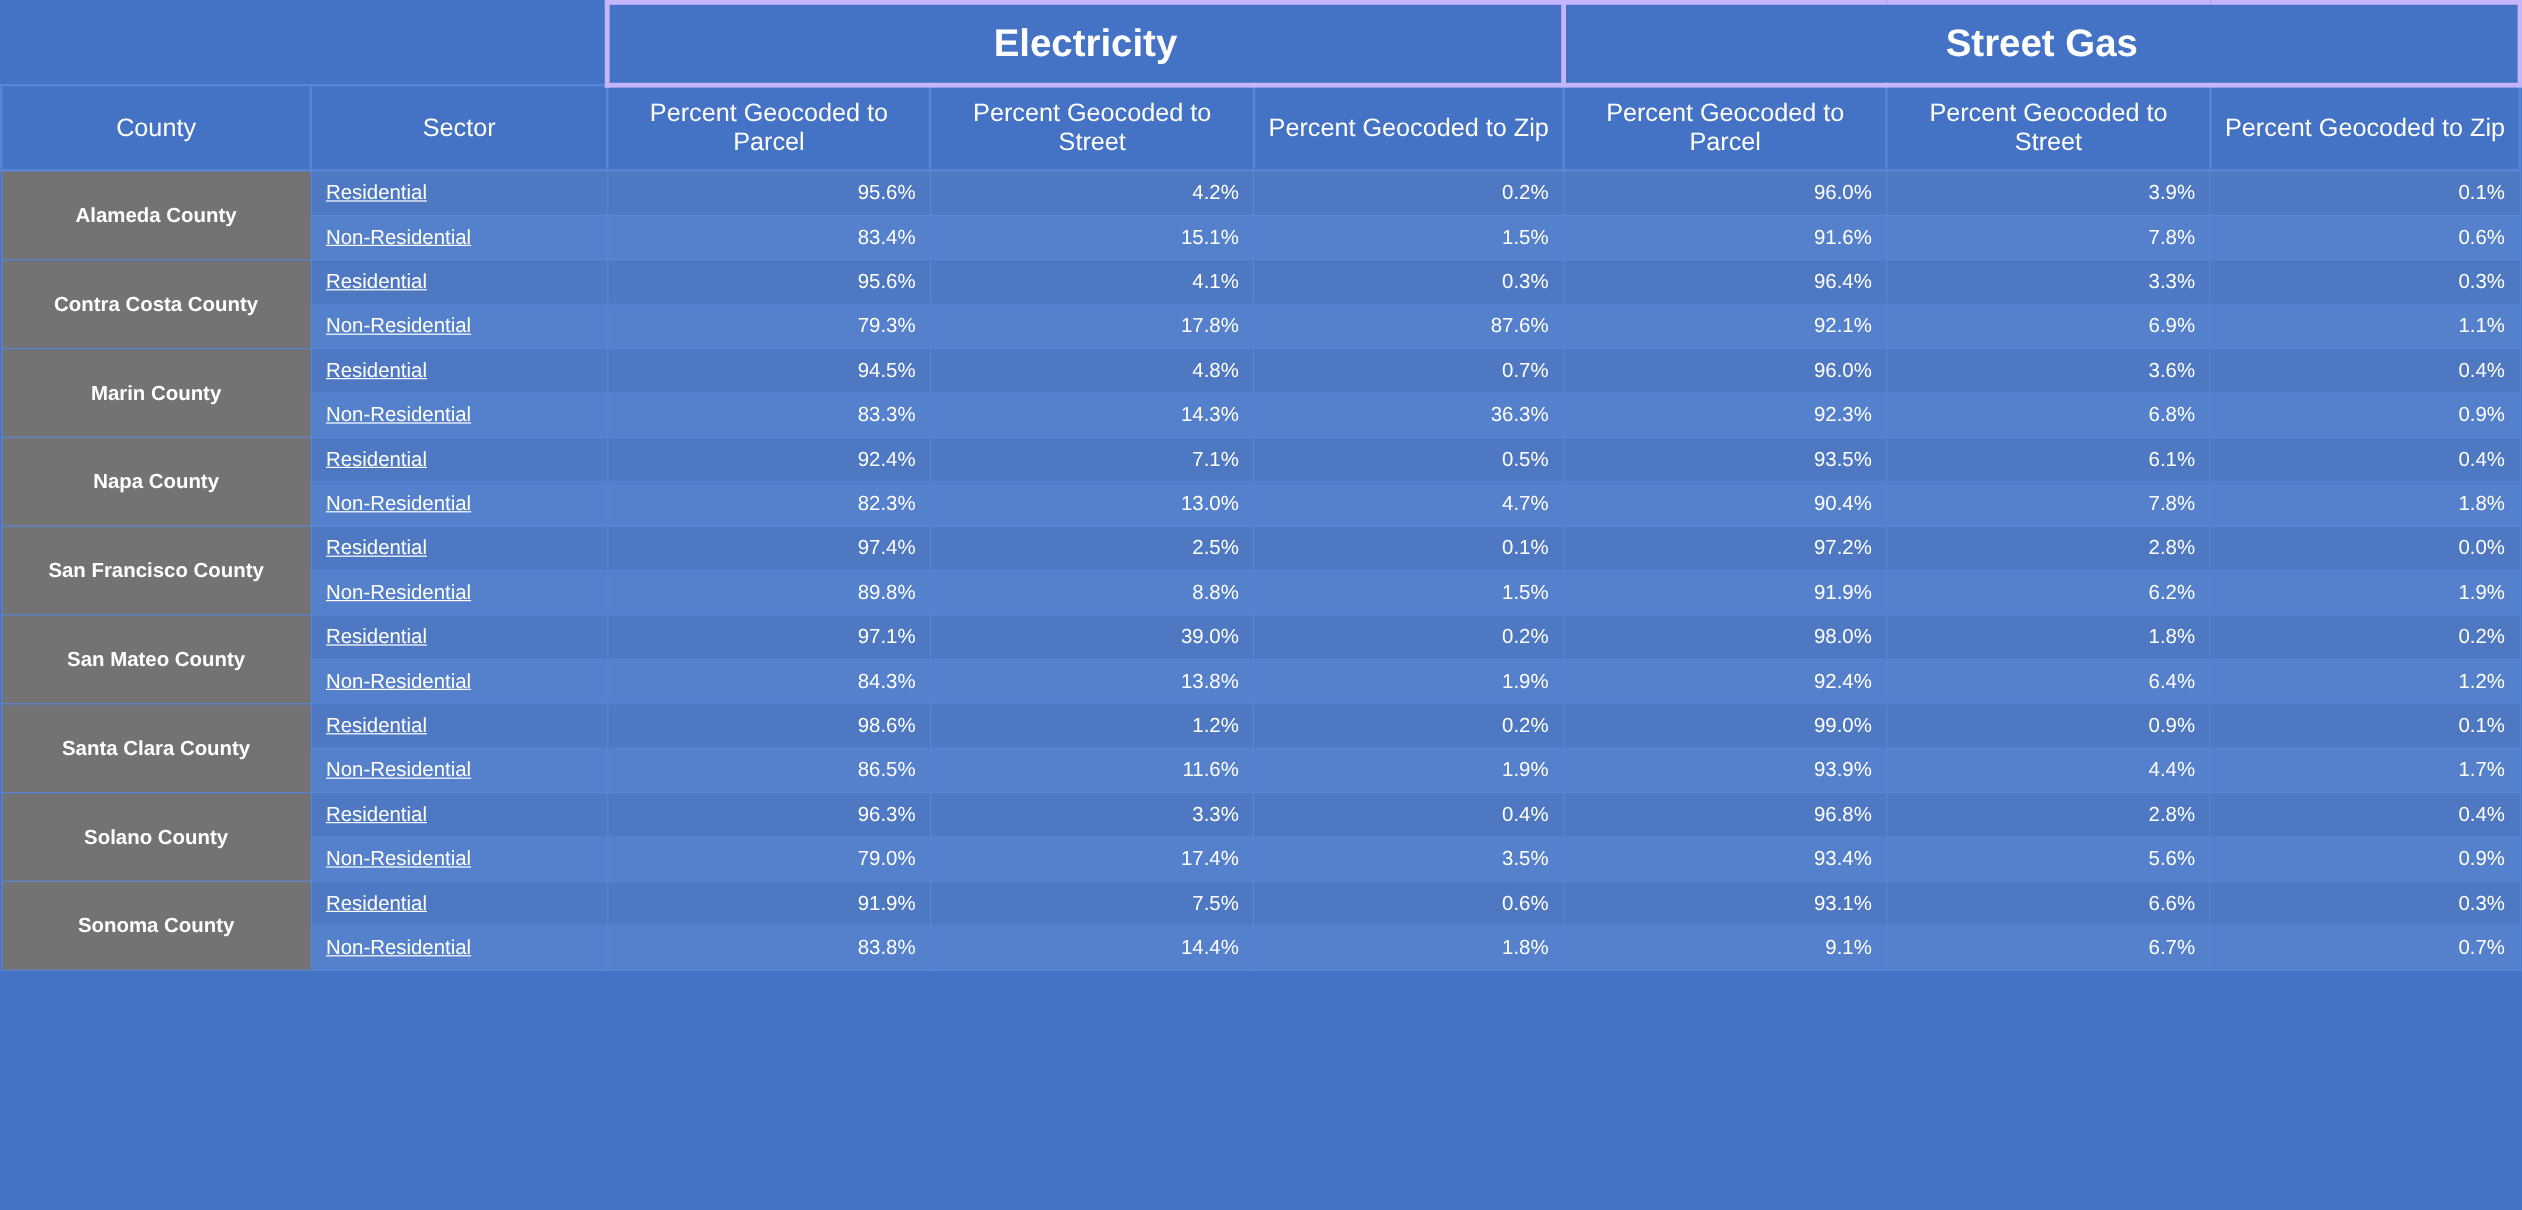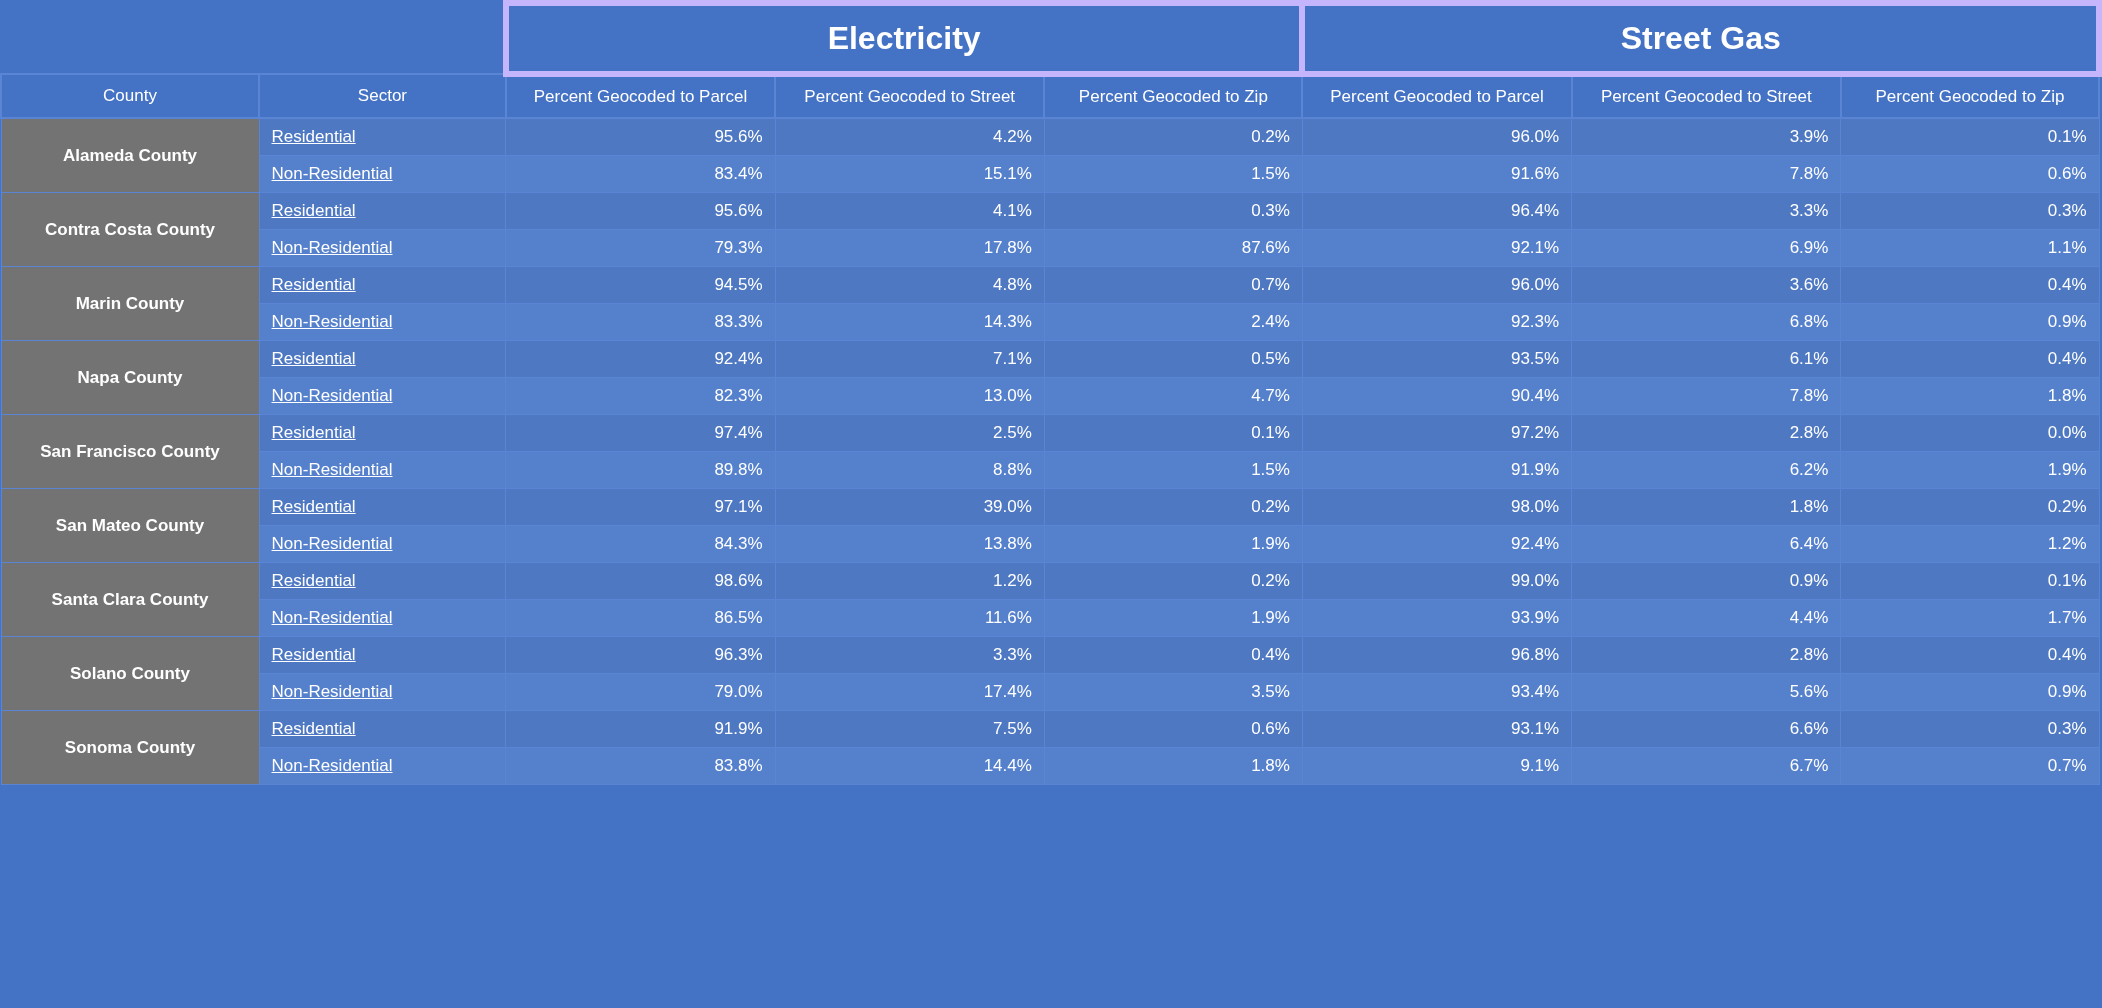--- a/index.html
+++ b/index.html
@@ -19,31 +19,31 @@
       background-color: #4472C4;
     }
     
     .super-header th {
       background-color: #4472C4;
       color: white;
       font-size: 32px;
       font-weight: bold;
       text-align: center;
       padding: 14px 8px;
-      border: 6px solid #c4b5fd;
+      border: 4px solid #c4b5fd;
     }
     .super-header .empty-cell {
       background-color: #4472C4;
       border: none;
     }
     
     .sub-header th {
       background-color: #4472C4;
       color: white;
-      font-size: 17px;
+      font-size: 21px;
       font-weight: normal;
       text-align: center;
       padding: 10px 8px;
       border: 2px solid #5a85d4;
       vertical-align: middle;
     }
     
     .data-row td {
       border: 1.5px solid #5a85d4;
       padding: 8px 12px;
@@ -140,21 +140,21 @@
           <td class="value-cell">4.8%</td>
           <td class="value-cell">0.7%</td>
           <td class="value-cell">96.0%</td>
           <td class="value-cell">3.6%</td>
           <td class="value-cell">0.4%</td>
         </tr>
         <tr class="data-row even">
           <td class="sector-cell">Non-Residential</td>
           <td class="value-cell">83.3%</td>
           <td class="value-cell">14.3%</td>
-          <td class="value-cell">2.4%</td>
+          <td class="value-cell">36.3%</td>
           <td class="value-cell">92.3%</td>
           <td class="value-cell">6.8%</td>
           <td class="value-cell">0.9%</td>
         </tr>
         <tr class="data-row odd">
           <td class="county-cell" rowspan="2">Napa County</td>
           <td class="sector-cell">Residential</td>
           <td class="value-cell">92.4%</td>
           <td class="value-cell">7.1%</td>
           <td class="value-cell">0.5%</td>

